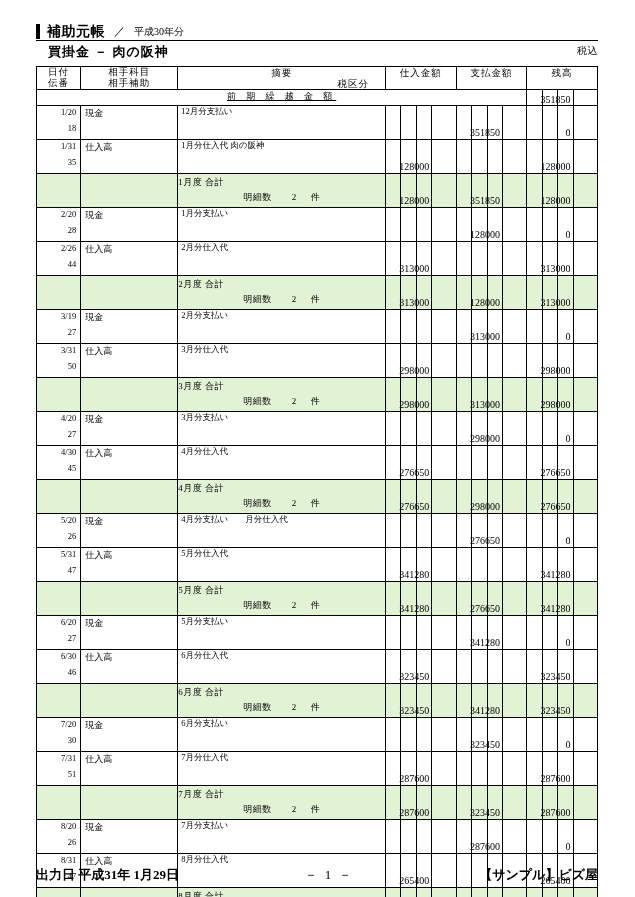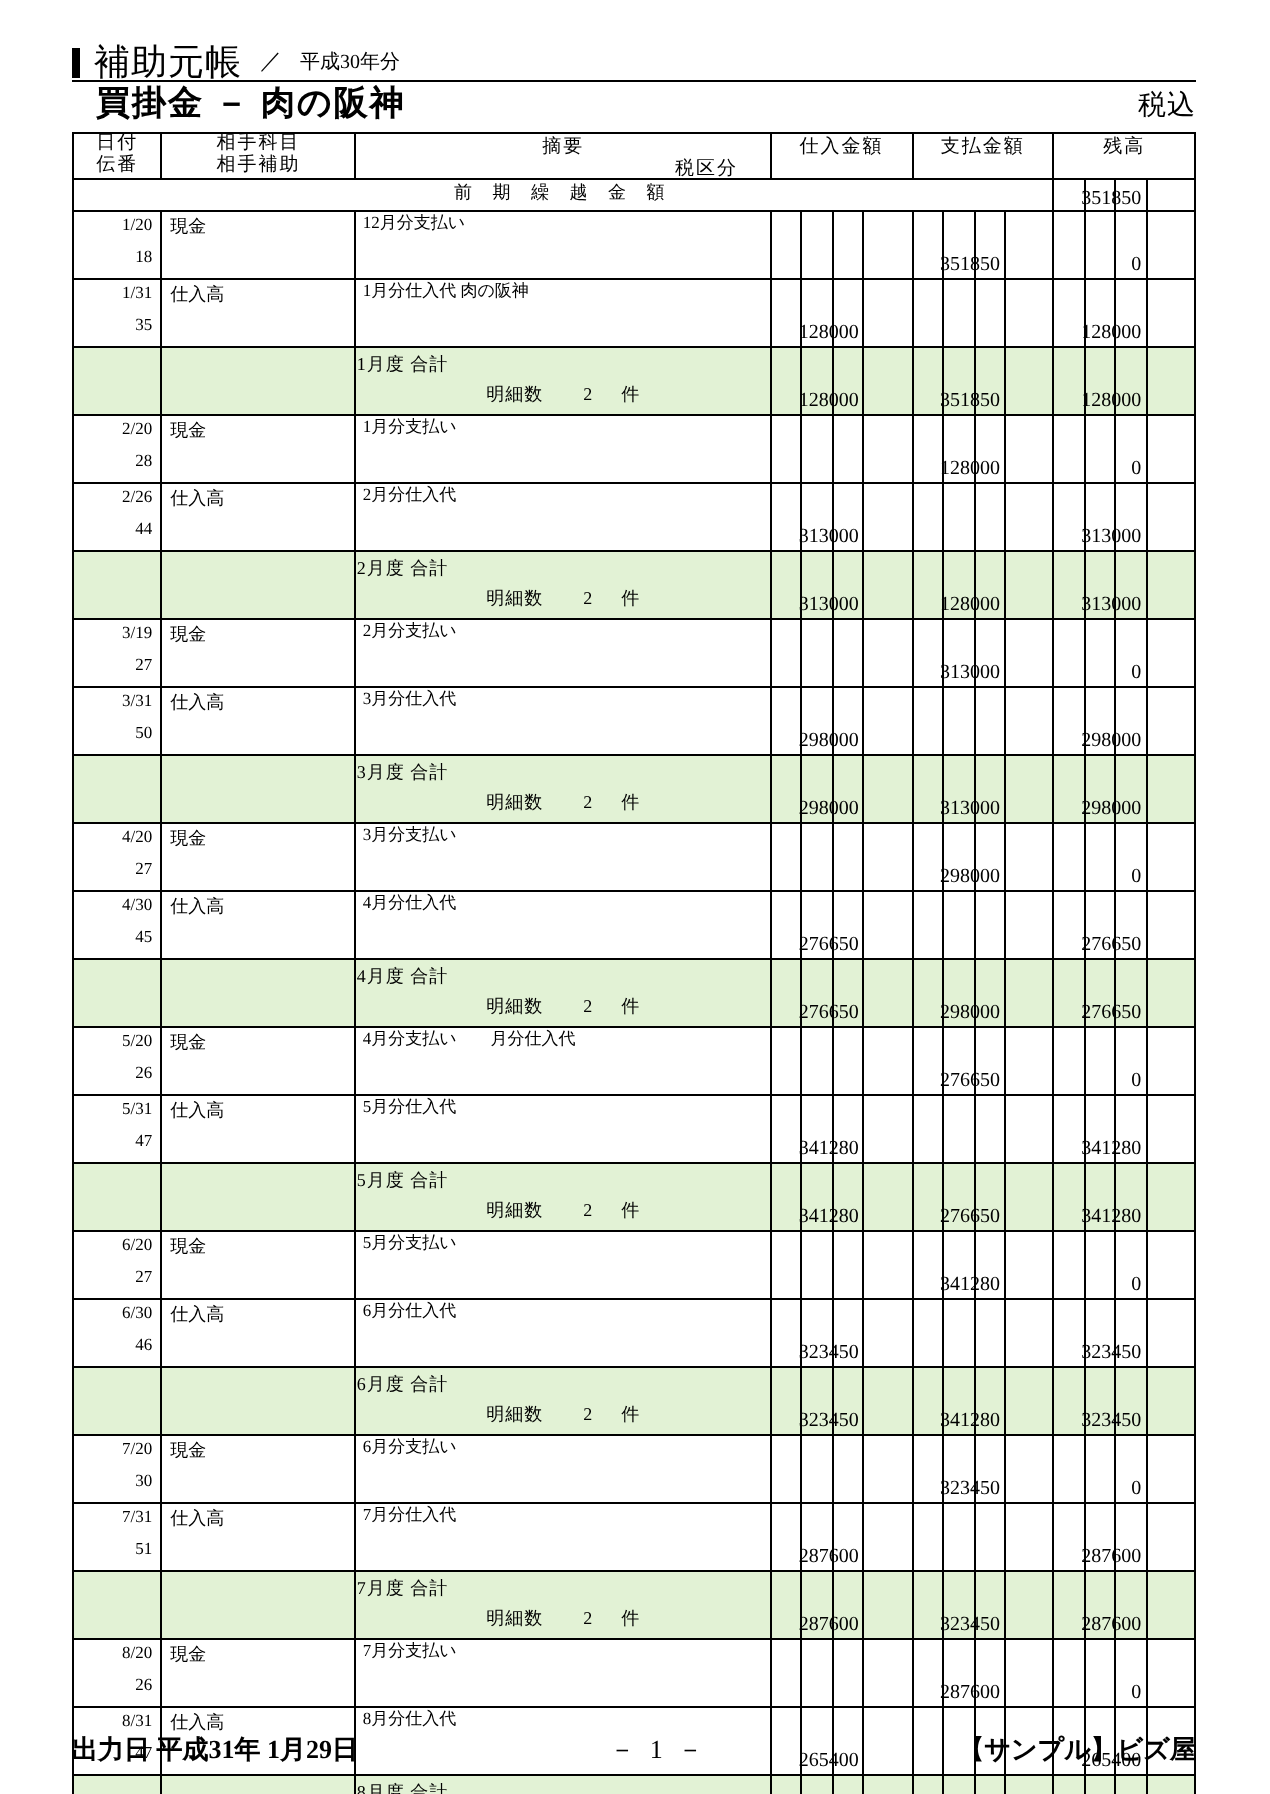--- a/index.html
+++ b/index.html
@@ -36,52 +36,52 @@
     gap: 7px;
     height: 17px;
   }
   .title-bar {
     width: 4px;
     height: 15px;
     background: #000;
     display: block;
   }
   .doc-title {
-    font-size: 18px;
-    font-weight: normal;
+    font-size: 14px;
+    font-weight: bold;
     letter-spacing: 0.5px;
     line-height: 15px;
   }
   .title-slash {
     font-size: 11px;
     line-height: 15px;
     padding: 0 2px;
   }
   .title-year {
     font-size: 10px;
     line-height: 15px;
   }
   .rule {
     border-bottom: 1.4px solid #000;
     margin-top: 1px;
     width: 562px;
   }
   .subtitle {
-    font-size: 17px;
+    font-size: 13px;
     font-weight: bold;
     letter-spacing: 1px;
     margin-top: 3px;
     margin-left: 12px;
     line-height: 15px;
   }
   .tax-note {
     position: absolute;
     right: 0;
     top: 22px;
-    font-size: 14px;
+    font-size: 10px;
     letter-spacing: 0.5px;
   }
 
   
   .tbl-wrap {
     position: absolute;
     left: 36px;
     top: 66px;
     width: 562px;
   }
@@ -205,20 +205,21 @@
     left: 0; right: 0; top: 17px;
     text-align: center;
     letter-spacing: 0.5px;
   }
   .cell-sum-desc .s2 .cnt { padding: 0 14px 0 20px; }
 
   
   .row-carry td {
     height: 15px;
     font-size: 9px;
+    text-decoration: underline;
   }
   .carry-label {
     text-align: center;
     letter-spacing: 4px;
     padding-top: 1px;
   }
 
   
   .num {
     position: relative;

